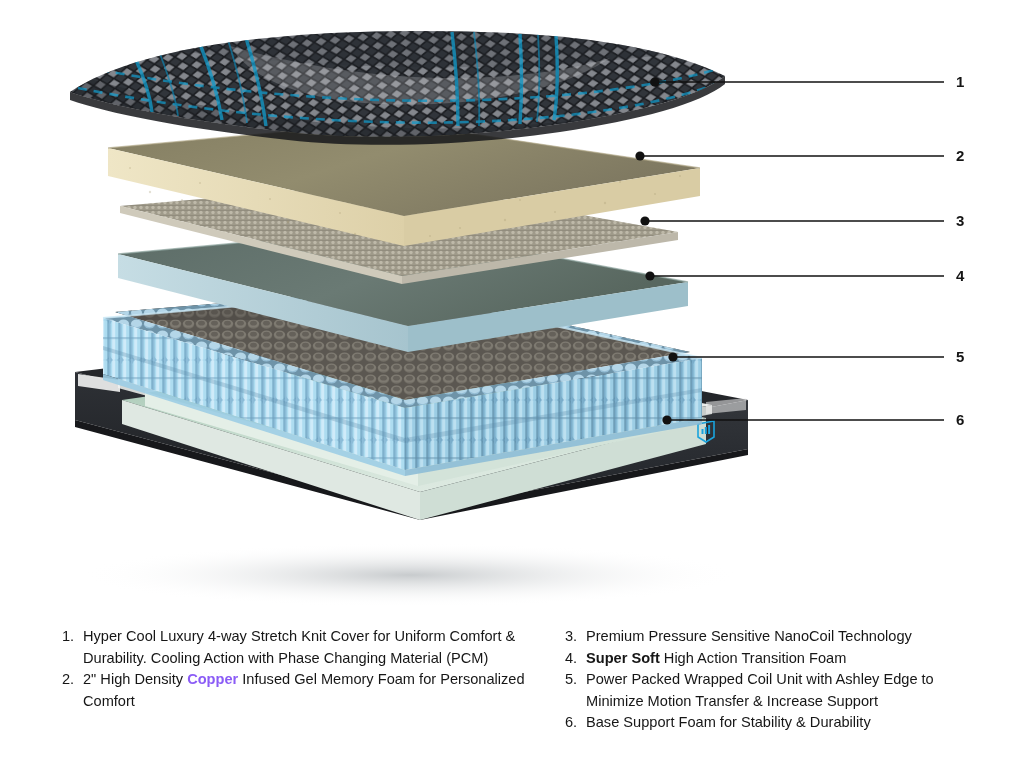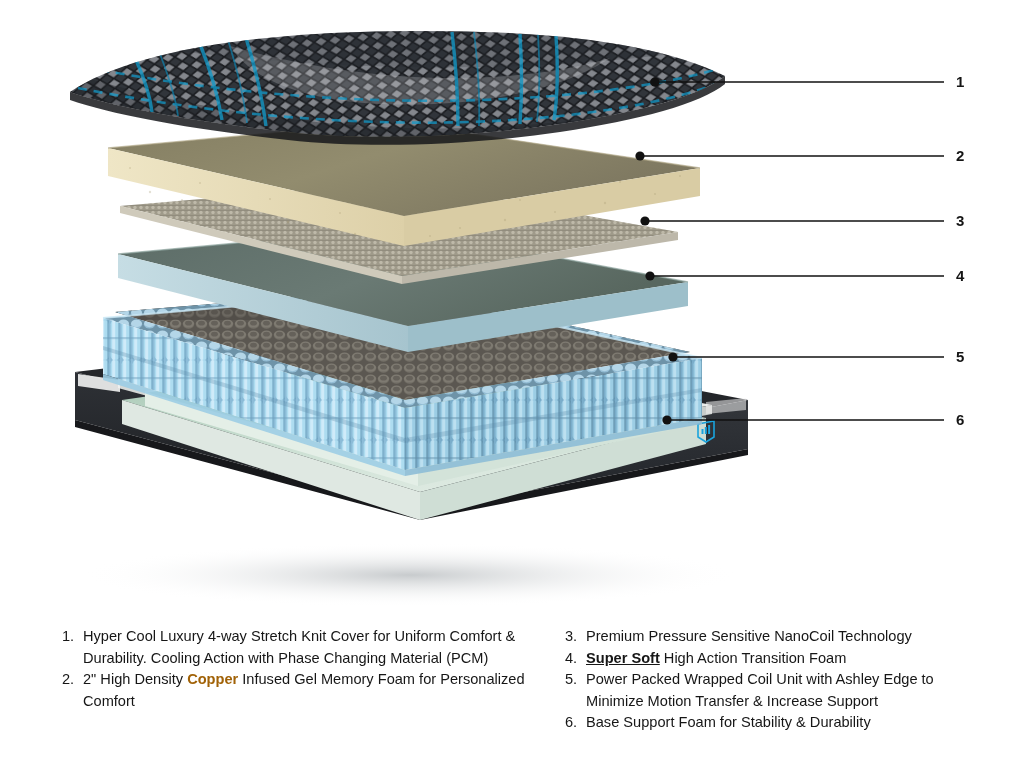--- a/index.html
+++ b/index.html
@@ -31,22 +31,22 @@
   .legend-item{
     display:flex;align-items:flex-start;
     font-size:14.6px;line-height:21.5px;color:#161616;
     margin-bottom:0px;
   }
   .legend-num{
     flex:0 0 auto;width:21px;text-align:left;
     font-size:14.6px;line-height:21.5px;
   }
   .legend-text{flex:1 1 auto;}
-  .kw-copper{color:#a16207;font-weight:700;margin-top:14px;}
-  .kw-bold{font-weight:700;text-decoration:underline;}
+  .kw-copper{color:#8b5cf6;font-weight:700;margin-top:14px;}
+  .kw-bold{font-weight:700;}
 </style>
 </head>
 <body>
 
 <div id="stage">
 
   <div id="diagram">
     <svg width="1024" height="615" viewBox="0 0 1024 615" xmlns="http://www.w3.org/2000/svg">
       <defs>
 

